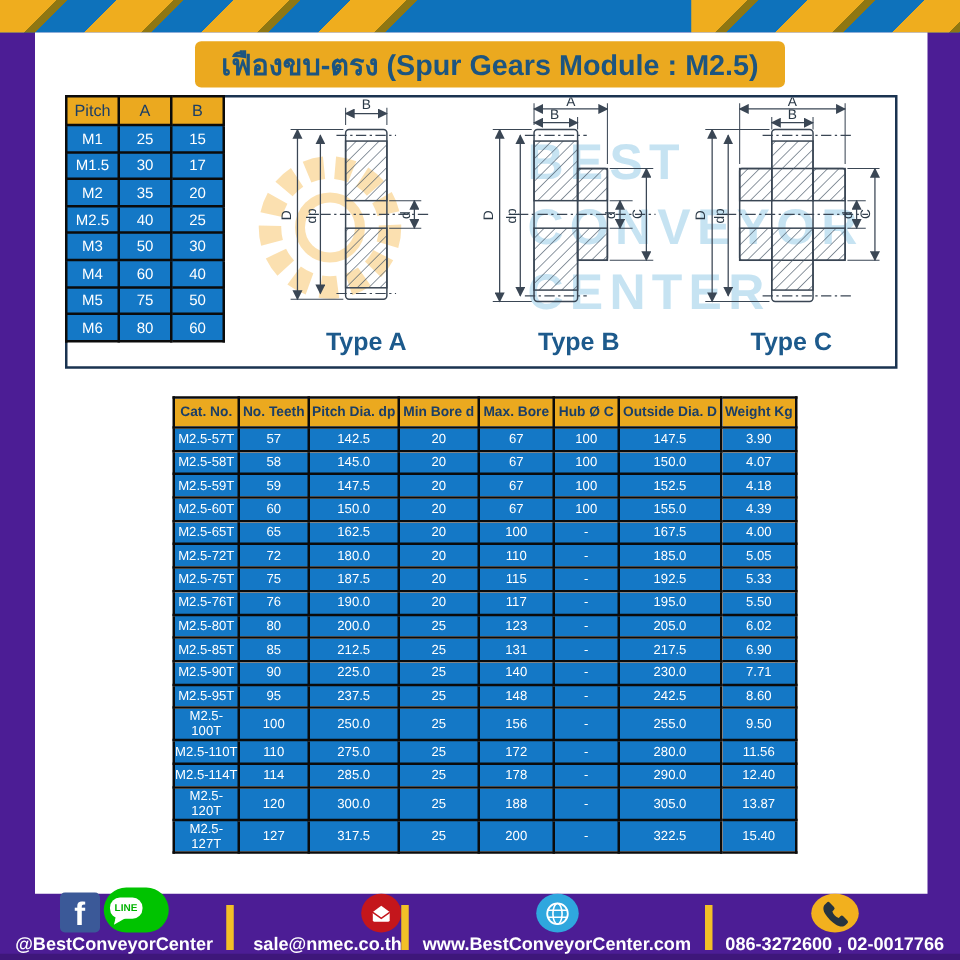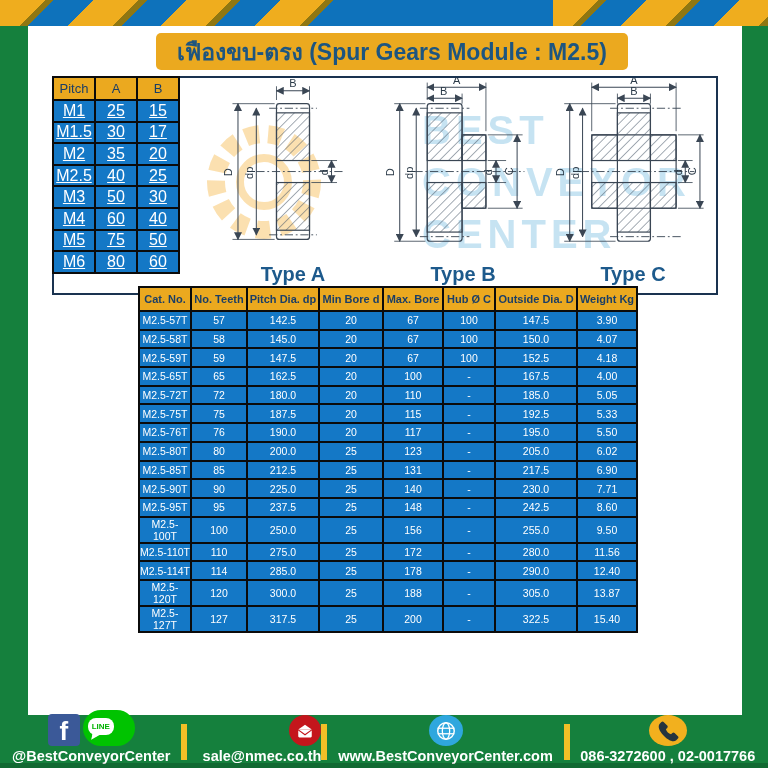--- a/index.html
+++ b/index.html
@@ -1,52 +1,52 @@
 <!DOCTYPE html>
 <html><head>
 <meta charset="utf-8">
 <style>
   html,body{margin:0;padding:0;background:#e8e8e8;}
-  .page{position:relative;width:768px;height:768px;background:#15803d;overflow:hidden;
+  .page{position:relative;width:768px;height:768px;background:#4c1d95;overflow:hidden;
         font-family:"Liberation Sans","DejaVu Sans",sans-serif;}
   
   .topbar{position:absolute;top:0;left:0;width:768px;height:26px;background:#0E72BB;}
   .stripes{position:absolute;top:0;height:26px;}
   .stripes.left{left:0;width:335px;
     background:repeating-linear-gradient(135deg,#EFAD1E 0 32px,#8f7712 32px 38px,#0E72BB 38px 66px);}
   .stripes.right{right:0;width:215px;
     background:repeating-linear-gradient(135deg,#EFAD1E 0 32px,#8f7712 32px 38px,#0E72BB 38px 66px);}
   
   .content{position:absolute;left:28px;top:26px;width:714px;height:689px;background:#ffffff;}
   .title-badge{position:absolute;left:128px;top:7px;width:472px;height:37px;background:#EBA91F;
     border-radius:5px;color:#1D5580;font-weight:bold;font-size:23px;display:flex;align-items:center;
     justify-content:center;white-space:nowrap;}
   
   .panel{position:absolute;left:24px;top:50px;width:666px;height:219px;border:2px solid #1a3350;
     background:#fff;box-sizing:border-box;}
   table{border-collapse:collapse;}
   .pitch-table{position:absolute;left:-2px;top:-2px;table-layout:fixed;}
   .pitch-table th,.pitch-table td{border:2px solid #0b0b0b;text-align:center;padding:0;}
   .pitch-table th{width:40px;height:21px;background:#EBA91F;color:#1b3e66;font-size:13px;font-weight:normal;}
-  .pitch-table td{height:19.6px;background:#1478C6;color:#fff;font-size:16px;text-decoration:underline;}
+  .pitch-table td{height:19.6px;background:#1478C6;color:#fff;font-size:12px;}
   .drawings{position:absolute;left:126px;top:0;width:538px;height:215px;display:flex;padding-left:28px;box-sizing:border-box;}
   .fig{width:170px;display:flex;flex-direction:column;align-items:center;position:relative;z-index:1;}
   .fig svg{width:156px;height:188px;}
   .fig-caption{font-size:20px;font-weight:bold;color:#1D5A8C;margin-top:-3px;}
   .wm-text{position:absolute;left:368px;top:26px;z-index:0;color:#A9D5EC;opacity:.65;font-weight:bold;
     font-size:40px;letter-spacing:5px;line-height:52px;white-space:nowrap;}
   .wm-gear{position:absolute;left:148px;top:22px;z-index:0;opacity:.35;}
   
   .dl{stroke:#3a4654;stroke-width:1.3;}
   .cl{stroke:#3a4654;stroke-width:1;stroke-dasharray:9 3 2 3;fill:none;}
   .dim{stroke:#3a4654;stroke-width:1.1;marker-start:url(#arr);marker-end:url(#arr);}
   .ext{stroke:#3a4654;stroke-width:.9;}
   .fig text{fill:#2b3a48;font-size:12px;font-family:"Liberation Sans","DejaVu Sans",sans-serif;}
   
-  .spec-table{position:absolute;left:110px;top:260px;table-layout:fixed;}
+  .spec-table{position:absolute;left:110px;top:291px;table-layout:fixed;}
   .spec-table th,.spec-table td{border:2px solid #0b0b0b;text-align:center;padding:0;overflow:hidden;}
   .spec-table th{height:22px;background:#EBA91F;color:#1b3e66;font-size:11px;font-weight:bold;}
   .spec-table td{height:16.7px;background:#1478C6;color:#fff;font-size:10.5px;}
   
   .footer{position:absolute;left:0;bottom:0;width:768px;height:53px;display:flex;align-items:stretch;
     padding:0 2px;box-sizing:border-box;}
   .fsec{display:flex;flex-direction:column;align-items:center;justify-content:flex-end;padding-bottom:4px;}
   .fsec.s1{width:180px;}.fsec.s2{width:136px;align-items:flex-end;}.fsec.s3{width:238px;}.fsec.s4{width:198px;}
   .fdiv{width:6px;height:36px;background:#F2C027;align-self:center;}
   .flabel{color:#fff;font-weight:bold;font-size:14.5px;white-space:nowrap;}
@@ -306,20 +306,30 @@
           <td>M2.5-59T</td>
           <td>59</td>
           <td>147.5</td>
           <td>20</td>
           <td>67</td>
           <td>100</td>
           <td>152.5</td>
           <td>4.18</td>
         </tr>
           <tr>
+          <td>M2.5-60T</td>
+          <td>60</td>
+          <td>150.0</td>
+          <td>20</td>
+          <td>67</td>
+          <td>100</td>
+          <td>155.0</td>
+          <td>4.39</td>
+        </tr>
+          <tr>
           <td>M2.5-65T</td>
           <td>65</td>
           <td>162.5</td>
           <td>20</td>
           <td>100</td>
           <td>-</td>
           <td>167.5</td>
           <td>4.00</td>
         </tr>
           <tr>

